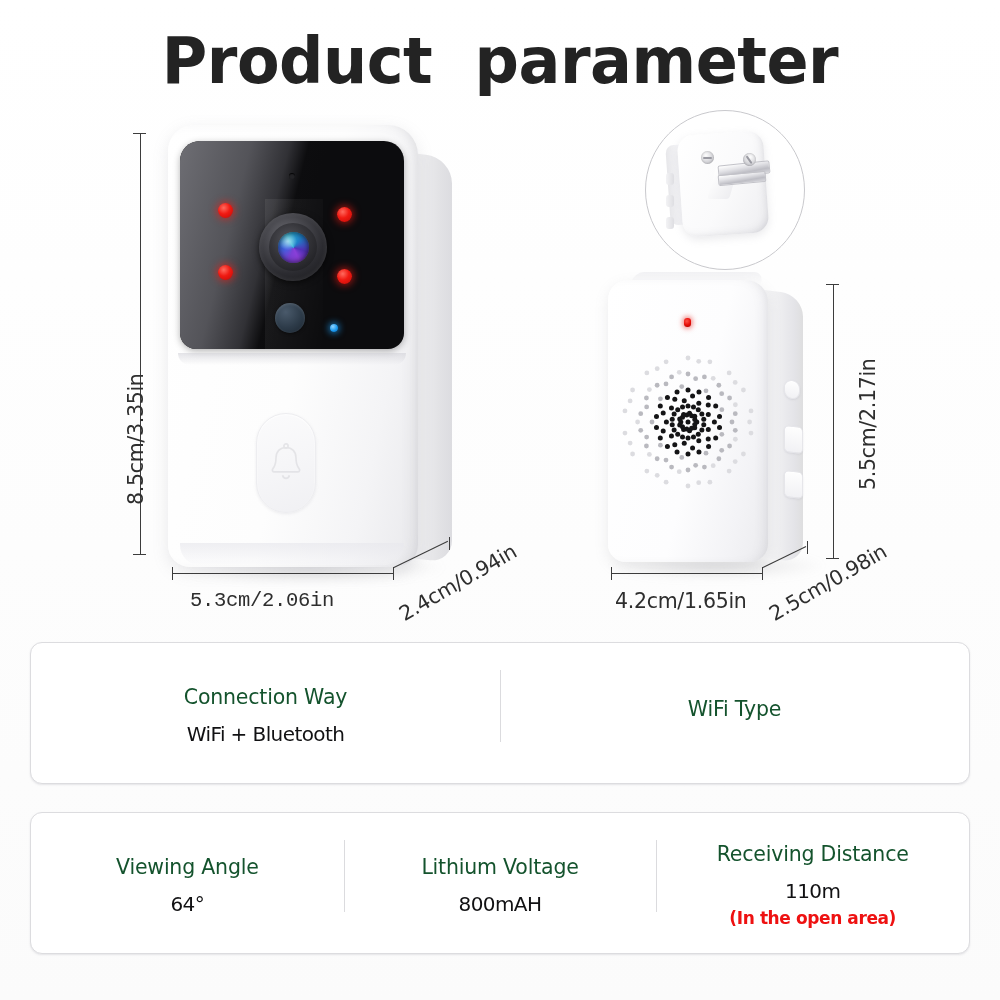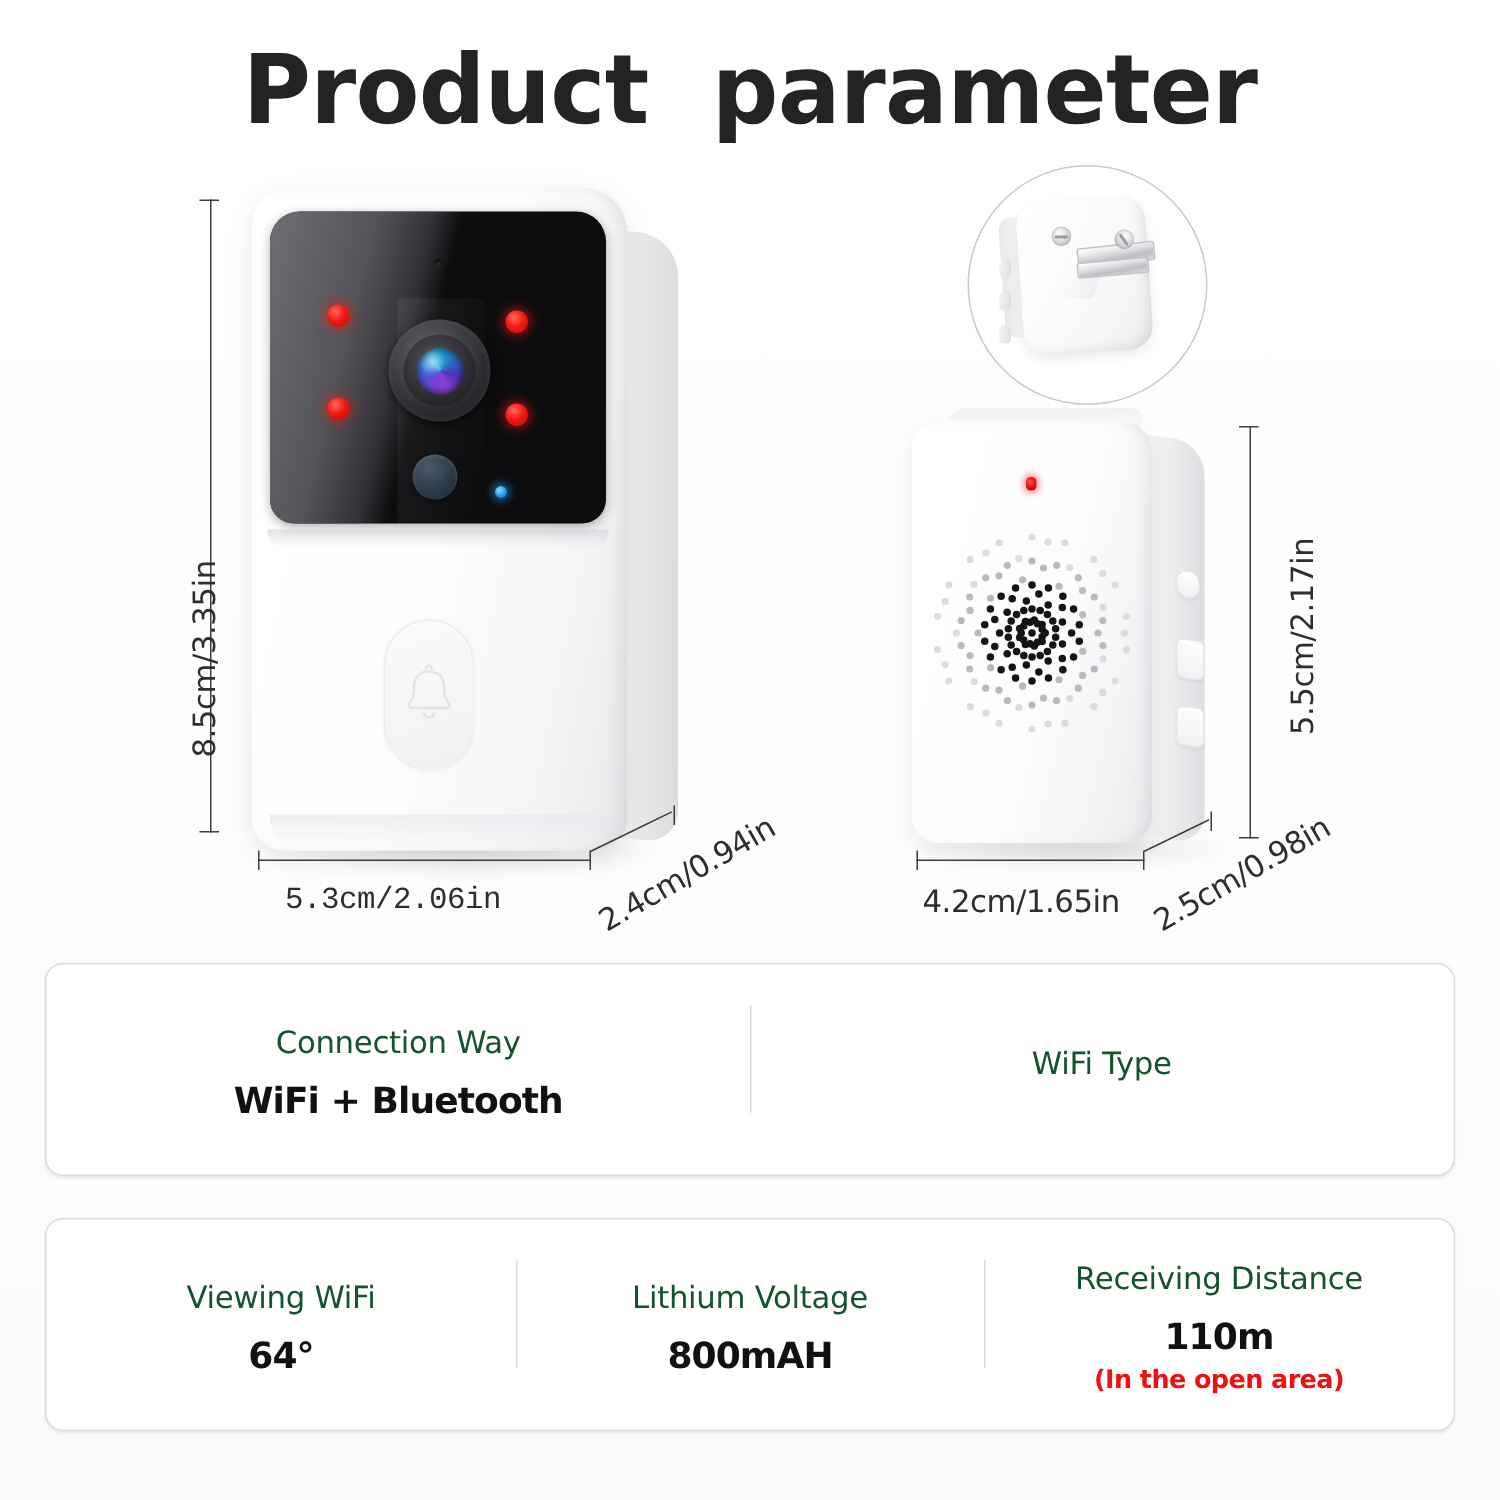--- a/index.html
+++ b/index.html
@@ -388,22 +388,22 @@
     font-family: "DejaVu Sans", sans-serif;
     font-size: 20.5px;
     font-weight: 400;
     color: #14532d;
     letter-spacing: -0.2px;
     margin-bottom: 13px;
     white-space: nowrap;
   }
   .spec-value {
     font-family: "DejaVu Sans", sans-serif;
-    font-size: 24px;
-    font-weight: 700;
+    font-size: 20px;
+    font-weight: 400;
     color: #111113;
     letter-spacing: -0.6px;
     white-space: nowrap;
   }
   .spec-note {
     font-family: "DejaVu Sans", sans-serif;
     font-size: 17px;
     font-weight: 700;
     color: #ee1111;
     letter-spacing: -0.4px;
@@ -673,21 +673,21 @@
 
     </div>
     <div class="spec-cell">
       <div class="spec-label">WiFi Type</div>
 
     </div>
   </div>
 
   <div class="spec-card" id="spec-card-2">
     <div class="spec-cell">
-      <div class="spec-label">Viewing WiFi</div>
+      <div class="spec-label">Viewing Angle</div>
       <div class="spec-value">64°</div>
 
     </div>
     <div class="spec-cell">
       <div class="spec-label">Lithium Voltage</div>
       <div class="spec-value">800mAH</div>
 
     </div>
     <div class="spec-cell">
       <div class="spec-label">Receiving Distance</div>

